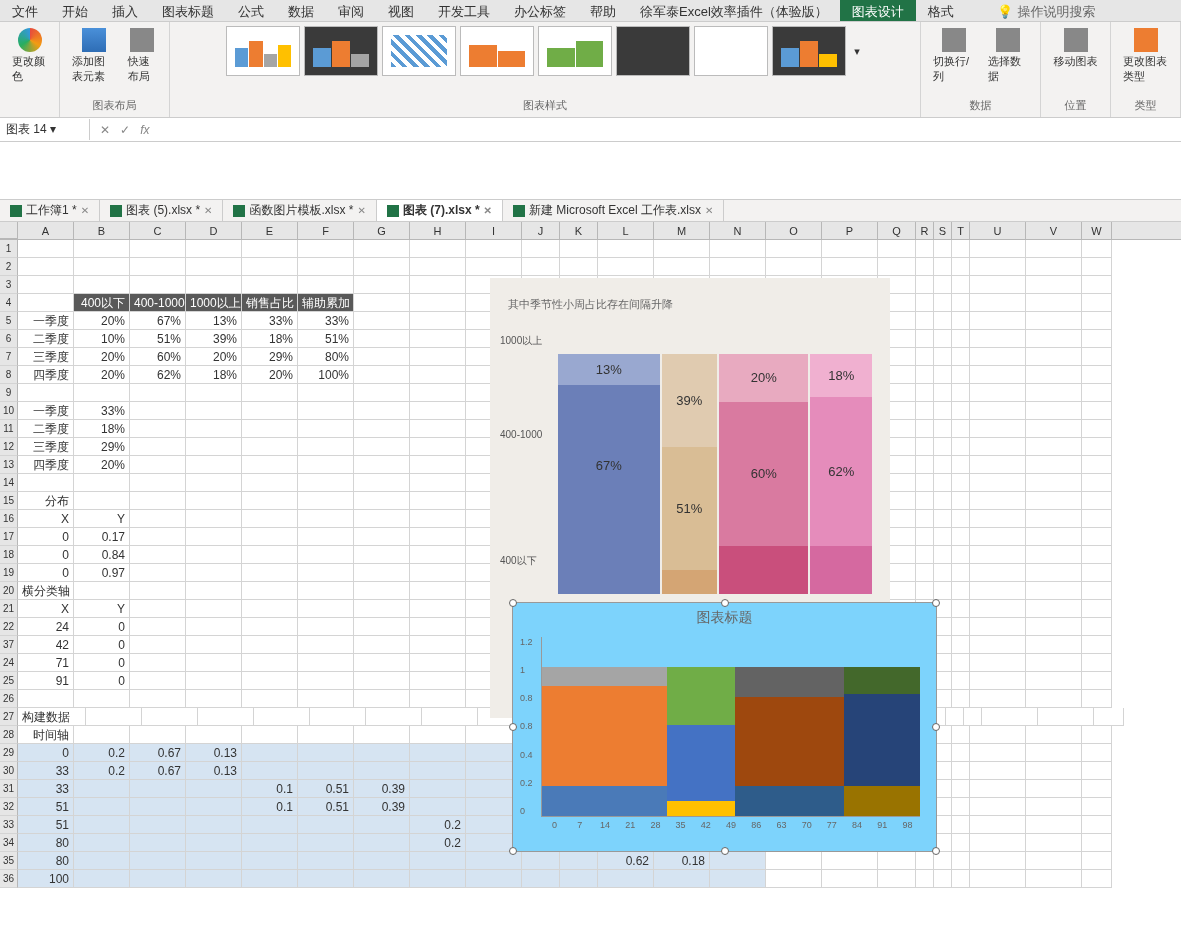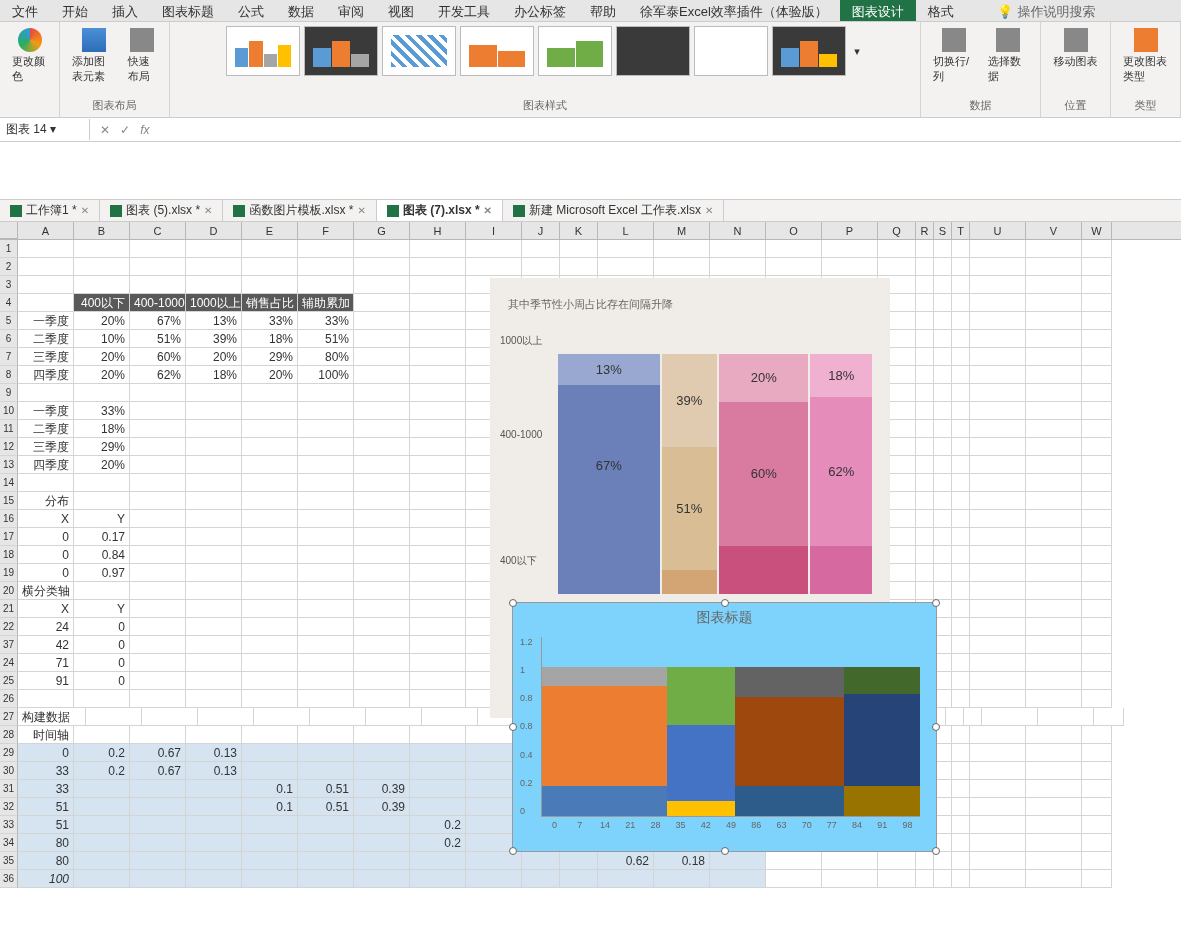--- a/index.html
+++ b/index.html
@@ -1159,21 +1159,21 @@
         <div class="cell " style="width: 38px;"></div>
         <div class="cell " style="width: 18px;"></div>
         <div class="cell " style="width: 18px;"></div>
         <div class="cell " style="width: 18px;"></div>
         <div class="cell " style="width: 56px;"></div>
         <div class="cell " style="width: 56px;"></div>
         <div class="cell " style="width: 30px;"></div>
       </div>
       <div class="row">
         <div class="rn">36</div>
-        <div class="cell r sel" style="width: 56px; font-style: italic;">100</div>
+        <div class="cell r sel" style="width: 56px;">100</div>
         <div class="cell r sel" style="width: 56px;"></div>
         <div class="cell r sel" style="width: 56px;"></div>
         <div class="cell r sel" style="width: 56px;"></div>
         <div class="cell r sel" style="width: 56px;"></div>
         <div class="cell r sel" style="width: 56px;"></div>
         <div class="cell r sel" style="width: 56px;"></div>
         <div class="cell r sel" style="width: 56px;"></div>
         <div class="cell r sel" style="width: 56px;"></div>
         <div class="cell r sel" style="width: 38px;"></div>
         <div class="cell sel" style="width: 38px;"></div>

